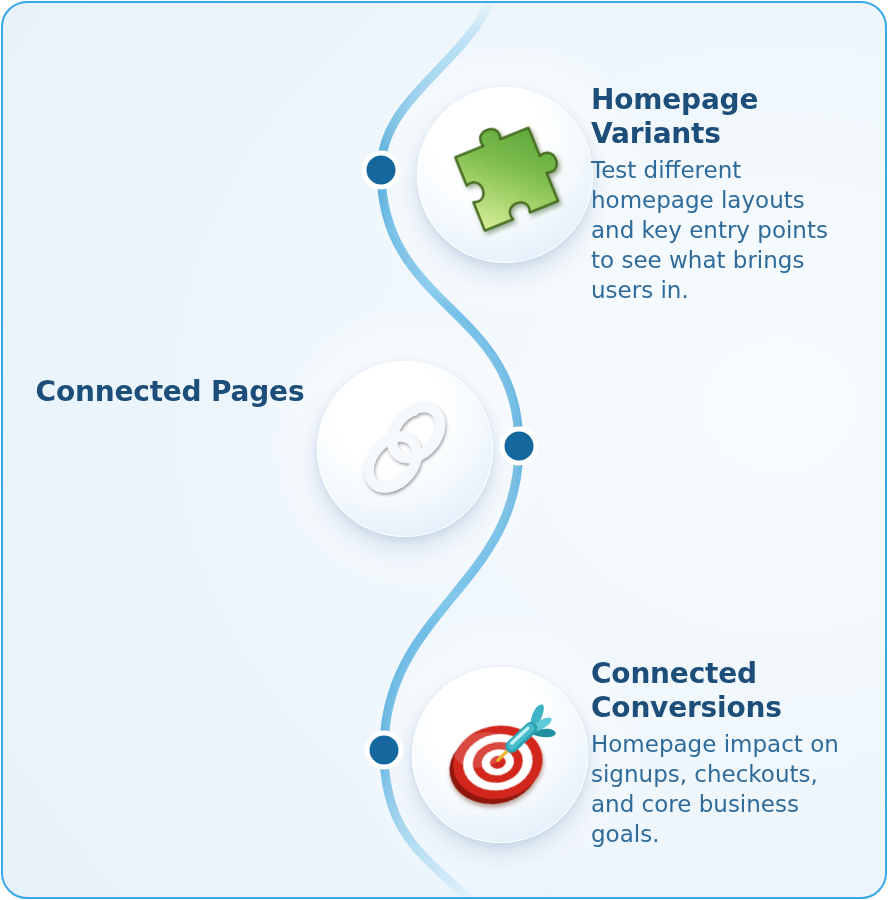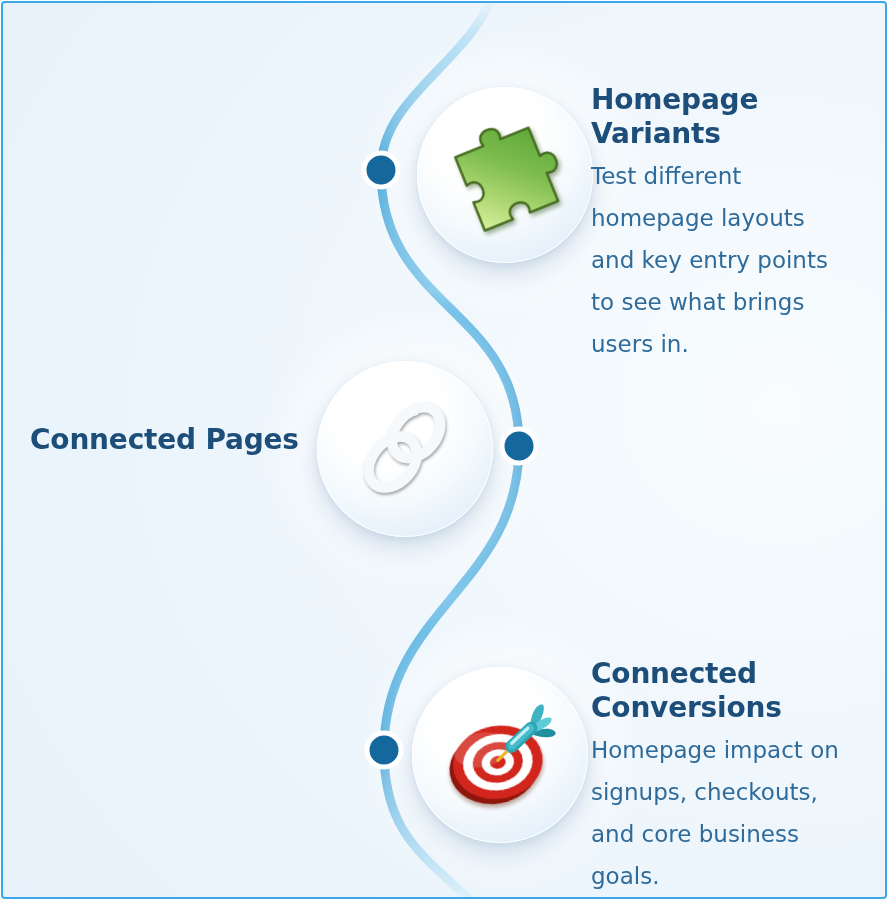--- a/index.html
+++ b/index.html
@@ -4,21 +4,21 @@
 <style>
   html,body{margin:0;padding:0;}
   body{
     width:888px;height:900px;position:relative;overflow:hidden;
     background:#ffffff;
     font-family:"DejaVu Sans","Liberation Sans",sans-serif;
   }
   .card{
     position:absolute;inset:1px;
     border:2px solid #3aa7e8;
-    border-radius:4px;
+    border-radius:26px;
     background:radial-gradient(140% 120% at 88% 45%, #f8fcfe 0%, #eef6fc 40%, #e7f2fb 75%, #e2eef8 100%);
     overflow:hidden;
     text-decoration:underline;
   }
   .curve-svg{position:absolute;left:0;top:0;width:888px;height:900px;}
   .glow{
     position:absolute;width:290px;height:290px;border-radius:50%;
     background:radial-gradient(circle, rgba(255,255,255,0.95) 25%, rgba(255,255,255,0) 70%);
   }
   .badge{
@@ -27,28 +27,28 @@
     box-shadow:0 12px 26px rgba(125,160,195,.30), 0 3px 8px rgba(125,160,195,.20), inset 0 0 0 1px rgba(255,255,255,.85);
     display:flex;align-items:center;justify-content:center;
   }
   .dot{
     position:absolute;width:29px;height:29px;border-radius:50%;
     background:#15689d;border:5px solid #ffffff;
     transform:translate(-50%,-50%);
   }
   .step-text{position:absolute;}
   .step-text.right{text-align:left;}
-  .step-text.left{text-align:left;margin-top:48px;}
+  .step-text.left{text-align:center;}
   .step-title{
     font-size:28px;font-weight:700;color:#1d4e79;
     line-height:34px;letter-spacing:-0.2px;white-space:pre-line;
   }
   .step-body{
     font-size:23px;font-weight:400;color:#2f6b9a;
-    line-height:42px;margin-top:4px;white-space:pre-line;
+    line-height:30px;margin-top:4px;white-space:pre-line;
   }
 </style>
 </head>
 <body>
 
 <div class="card">
 
   <svg class="curve-svg" viewBox="0 0 888 900" aria-hidden="true">
     <defs>
       <linearGradient id="curveGrad" gradientUnits="userSpaceOnUse" x1="0" y1="0" x2="0" y2="900">

